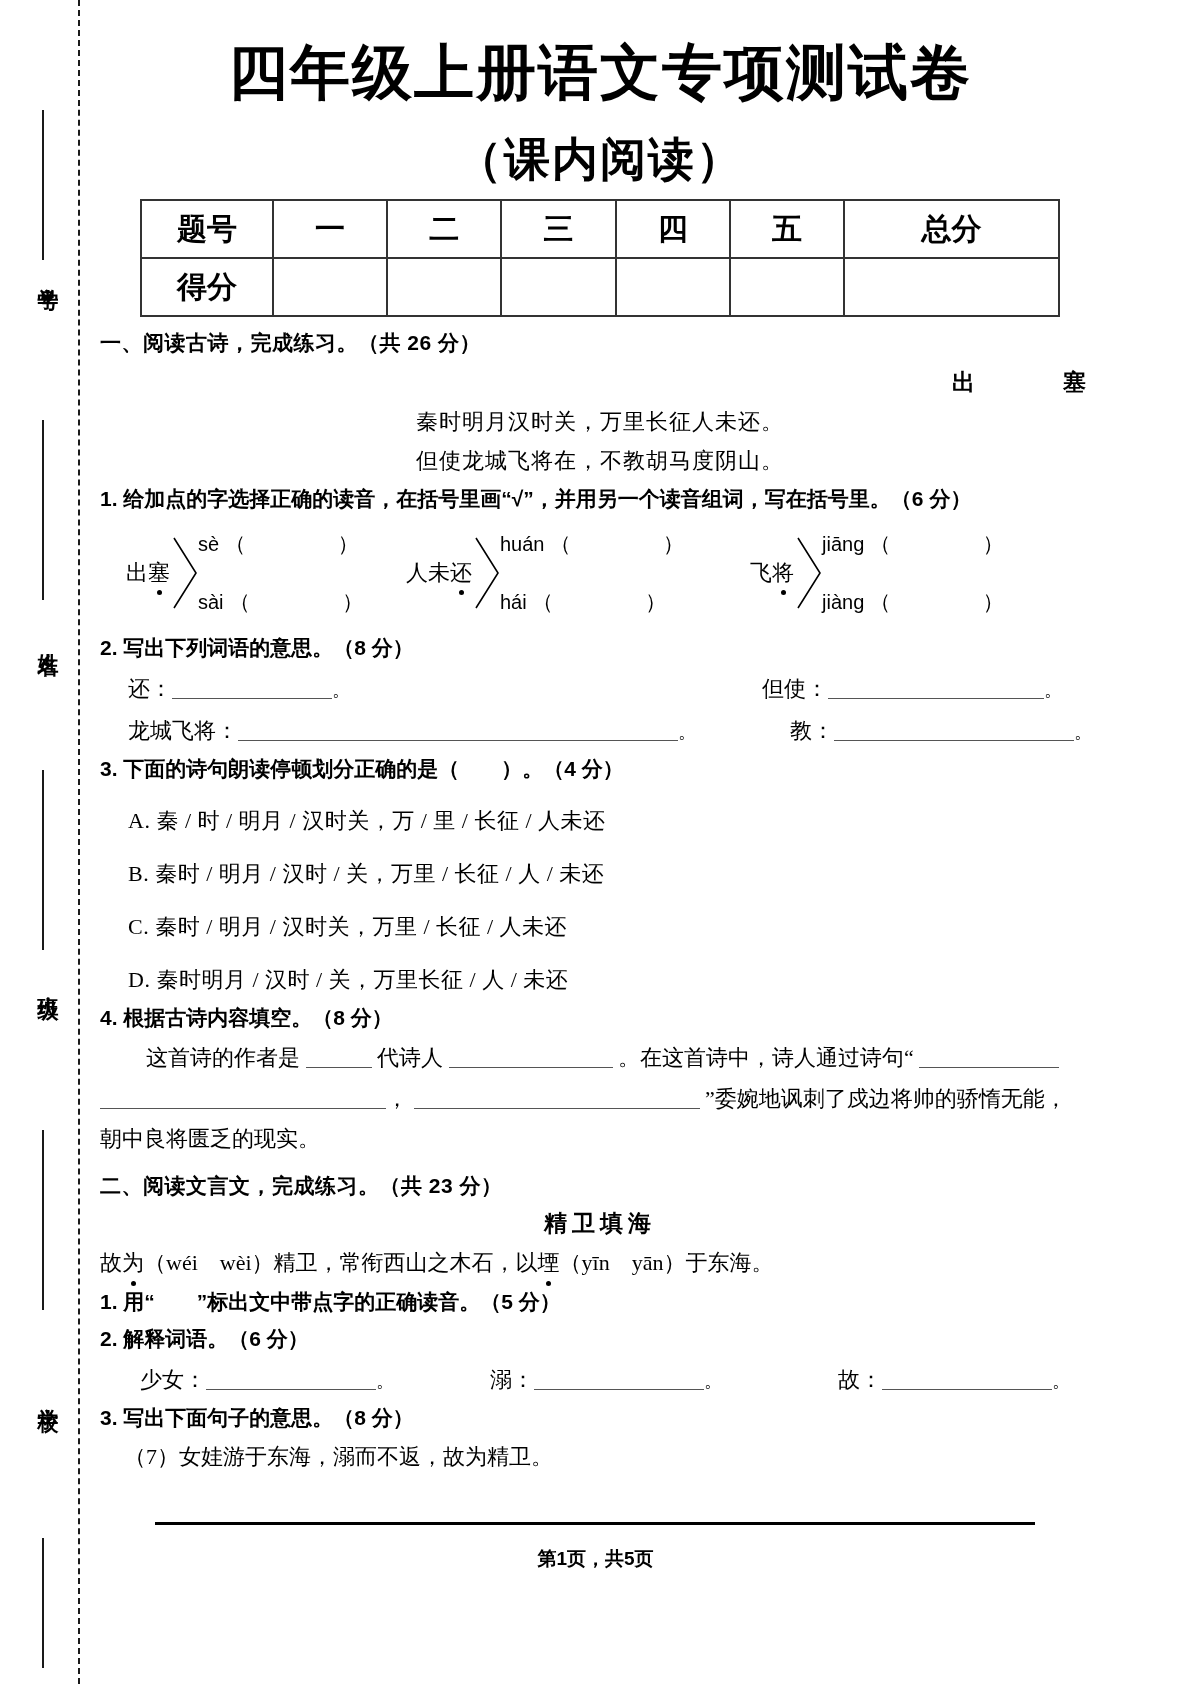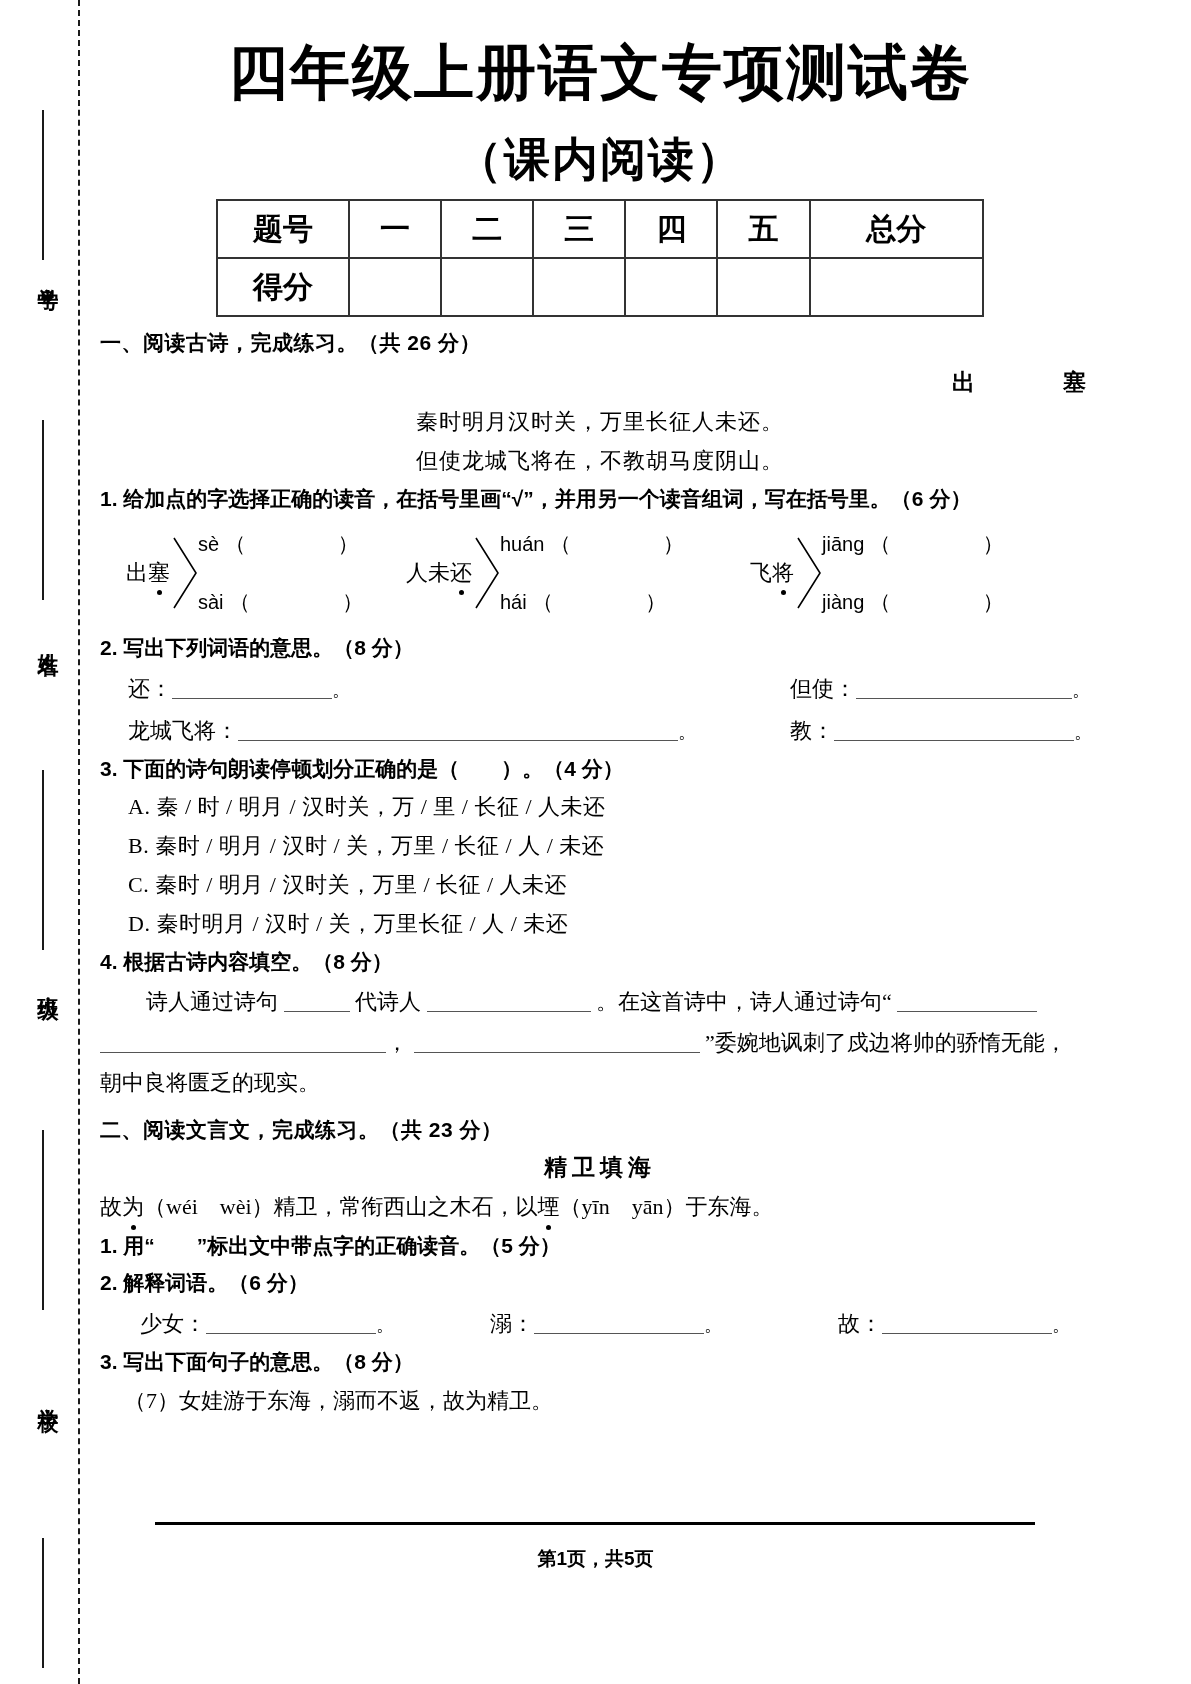--- a/index.html
+++ b/index.html
@@ -78,21 +78,21 @@
     font-size: 21px;
     font-weight: bold;
     margin-top: 46px;
     padding-right: 18px;
   }
 
   
   table.score-table {
     border-collapse: collapse;
     margin: 8px auto 0 auto;
-    width: 768px;
+    width: 920px;
   }
   table.score-table td {
     border: 2px solid #333333;
     height: 54px;
     text-align: center;
     vertical-align: middle;
     font-family: "Liberation Sans", "DejaVu Sans", sans-serif;
     font-weight: bold;
     font-size: 30px;
   }
@@ -214,21 +214,21 @@
     display: inline-block;
     border-bottom: 1.6px solid #555;
     height: 20px;
     vertical-align: -3px;
   }
   .period { font-size: 18px; }
 
   .opt-line {
     font-family: "Liberation Serif", "DejaVu Serif", serif;
     font-size: 22px;
-    margin-top: 9px;
+    margin-top: 23px;
     padding-left: 28px;
     letter-spacing: 0.5px;
   }
 
   .fill-par {
     font-family: "Liberation Serif", "DejaVu Serif", serif;
     font-size: 22px;
     line-height: 1.85;
     margin-top: 6px;
   }
@@ -347,37 +347,37 @@
         <div class="pin-opt"><span>jiāng</span> <span class="paren">（</span><span class="pin-gap"></span><span class="paren">）</span></div>
         <div class="pin-opt"><span>jiàng</span> <span class="paren">（</span><span class="pin-gap"></span><span class="paren">）</span></div>
       </div>
     </div>
   </div>
 
   <div class="q-head">2. 写出下列词语的意思。（8 分）</div>
 
   <div class="ans-row">
     <span class="ans-item" style="left:28px;"><span>还：</span><span class="uline" style="width:160px;"></span><span class="period">。</span></span>
-    <span class="ans-item" style="left:690px;"><span>但使：</span><span class="uline" style="width:216px;"></span><span class="period">。</span></span>
+    <span class="ans-item" style="left:662px;"><span>但使：</span><span class="uline" style="width:216px;"></span><span class="period">。</span></span>
   </div>
 
   <div class="ans-row">
     <span class="ans-item" style="left:28px;"><span>龙城飞将：</span><span class="uline" style="width:440px;"></span><span class="period">。</span></span>
     <span class="ans-item" style="left:690px;"><span>教：</span><span class="uline" style="width:240px;"></span><span class="period">。</span></span>
   </div>
 
   <div class="q-head">3. 下面的诗句朗读停顿划分正确的是（　　）。（4 分）</div>
   <div class="opt-line">A. 秦 / 时 / 明月 / 汉时关，万 / 里 / 长征 / 人未还</div>
   <div class="opt-line">B. 秦时 / 明月 / 汉时 / 关，万里 / 长征 / 人 / 未还</div>
   <div class="opt-line">C. 秦时 / 明月 / 汉时关，万里 / 长征 / 人未还</div>
   <div class="opt-line">D. 秦时明月 / 汉时 / 关，万里长征 / 人 / 未还</div>
 
   <div class="q-head">4. 根据古诗内容填空。（8 分）</div>
   <div class="fill-par">
-    <span class="ind"></span><span>诗人通过诗句</span>
+    <span class="ind"></span><span>这首诗的作者是</span>
     <span class="uline" style="width:66px;"></span>
     <span>代诗人</span>
     <span class="uline" style="width:164px;"></span>
     <span>。在这首诗中，诗人通过诗句“</span>
     <span class="uline" style="width:140px;"></span><br>
     <span class="uline" style="width:286px;"></span><span>，</span>
     <span class="uline" style="width:286px;"></span>
     <span>”委婉地讽刺了戍边将帅的骄惰无能，</span><br>
     <span>朝中良将匮乏的现实。</span>
   </div>

